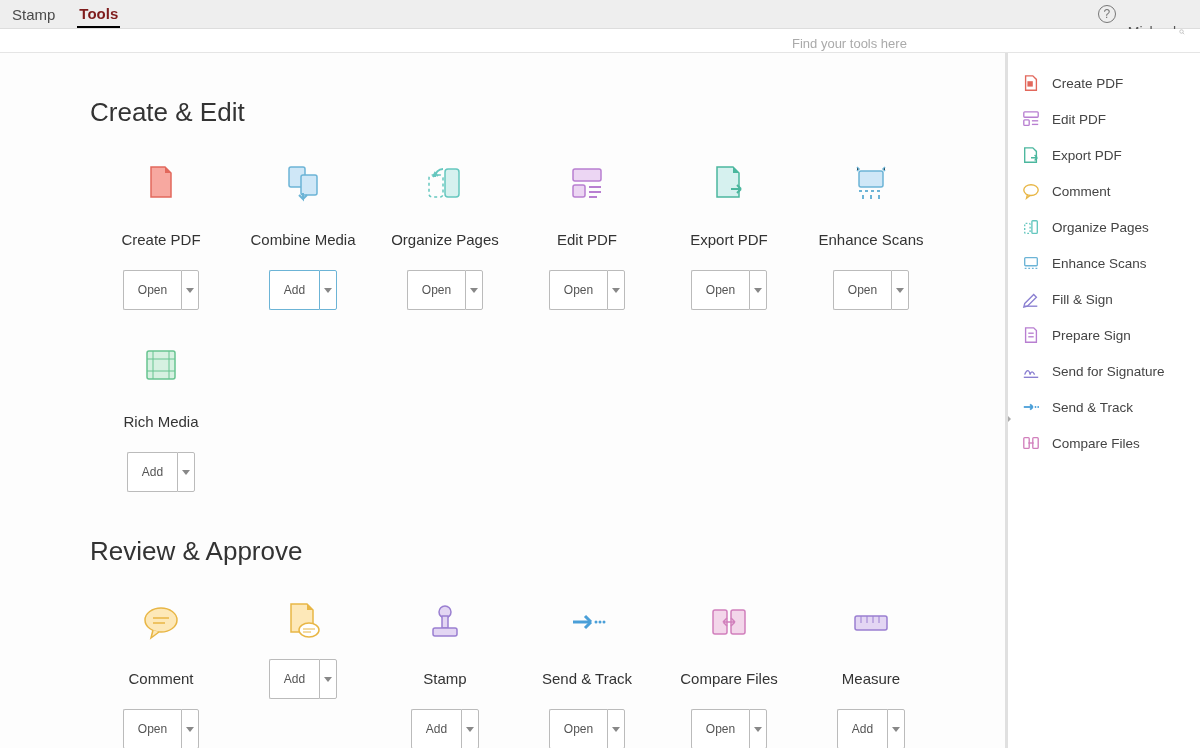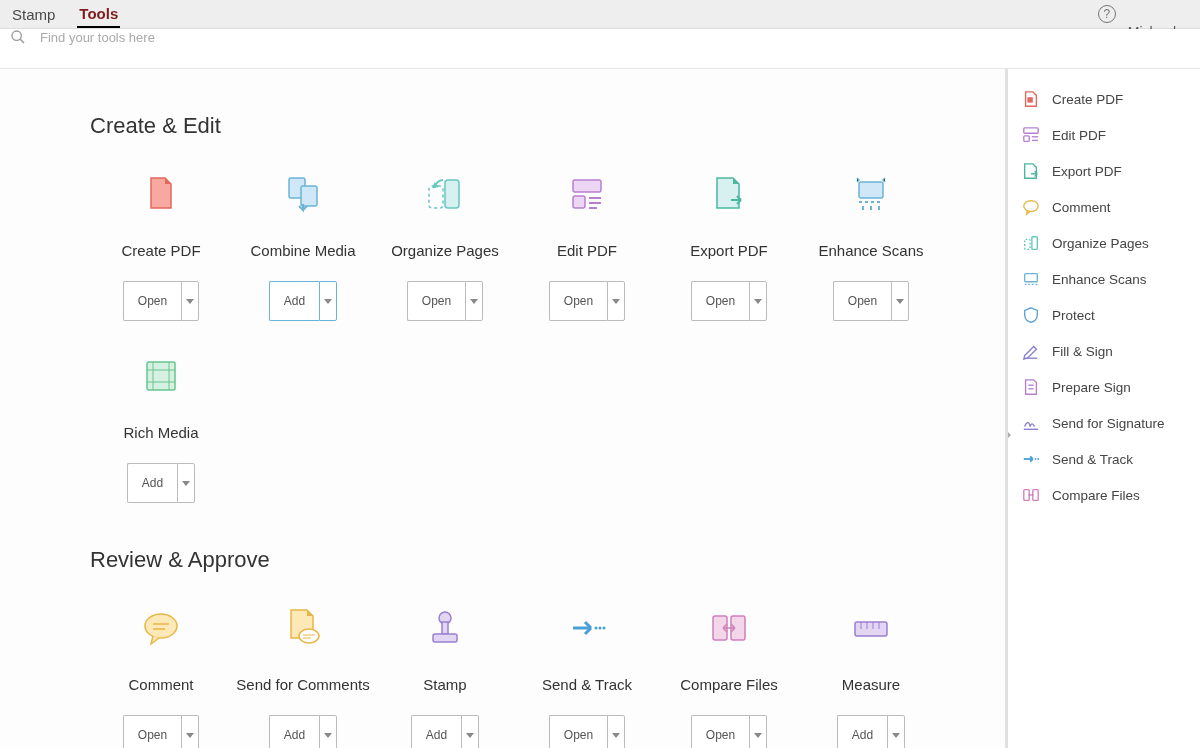--- a/index.html
+++ b/index.html
@@ -49,26 +49,27 @@
     width:18px;height:18px;border:1.5px solid #777;border-radius:50%;
     display:flex;align-items:center;justify-content:center;color:#777;font-size:12px;
     cursor:pointer;
   }
   .user { color:#555; font-size:14px; cursor:pointer; display:flex; align-items:center; gap:6px;margin-top:36px;}
   .caret-down {
     width:0;height:0;border-left:4px solid transparent;border-right:4px solid transparent;border-top:5px solid #888;
   }
   
   .searchbar {
-    height: 40px;
+    height: 24px;
     border-bottom: 1px solid #e5e5e5;
     display:flex;
-    align-items:flex-start;
+    align-items:flex-end;
     padding: 0 10px;
     background:#fff;
+    flex-direction:column;
   }
   .search-icon {
     width:16px;height:16px;color:#888;
   }
   .search-input {
     border:none;outline:none;
     margin-left:12px;
     font-size:13px;
     color:#555;
     width:400px;
@@ -83,21 +84,21 @@
   }
   .main {
     flex:1;
     overflow-y:auto;
     padding: 0 0 40px 90px;
     position:relative;
   }
   .main::-webkit-scrollbar{width:10px;background:#f0f0f0;}
   .main::-webkit-scrollbar-thumb{background:#c7c7c7;border-radius:5px;}
   .section-title {
-    font-size:22px;
+    font-size:26px;
     color:#333;
     margin: 44px 0 30px 0;
     font-weight:400;
   }
   .grid {
     display:grid;
     grid-template-columns: repeat(6, 142px);
     gap: 10px 0;
     row-gap: 30px;
   }
@@ -355,21 +356,20 @@
       <div class="tool">
         <div class="tool-icon">
           <svg width="44" height="44" viewBox="0 0 44 44">
               <path d="M10 4 h16 l6 6 v22 h-22 z" fill="#fde8b8" stroke="#e8b645" stroke-width="1.5"></path>
               <path d="M26 4 v6 h6" fill="#e8b645"></path>
               <ellipse cx="28" cy="30" rx="10" ry="7" fill="#fff" stroke="#e8b645" stroke-width="1.5"></ellipse>
               <line x1="22" y1="29" x2="34" y2="29" stroke="#e8b645"></line>
               <line x1="22" y1="32" x2="30" y2="32" stroke="#e8b645"></line>
             </svg>
         </div>
-        <div class="tool-label">Send for Comments</div>
         <div class="tool-action">
           <button class="action-btn">Add</button>
           <div class="action-dd">
               <span class="caret-down"></span>
             </div>
         </div>
       </div>
 
       <div class="tool">
         <div class="tool-icon">
@@ -491,26 +491,20 @@
     </div>
     <div class="side-item">
       <svg class="sicon" viewBox="0 0 20 20">
           <rect x="3" y="4" width="14" height="9" rx="1" fill="none" stroke="#6cb4d6" stroke-width="1.5"></rect>
           <line x1="3" y1="16" x2="17" y2="16" stroke="#6cb4d6" stroke-width="1.5" stroke-dasharray="2 2"></line>
         </svg>
       <span>Enhance Scans</span>
     </div>
     <div class="side-item">
       <svg class="sicon" viewBox="0 0 20 20">
-          <path d="M10 2 l7 3 v5 c0 5 -4 8 -7 8 c-3 0 -7 -3 -7 -8 v-5 z" fill="none" stroke="#5aa0d8" stroke-width="1.5"></path>
-        </svg>
-      <span>Protect</span>
-    </div>
-    <div class="side-item">
-      <svg class="sicon" viewBox="0 0 20 20">
           <path d="M3 15 l10-10 l3 3 l-10 10 l-4 1 z" fill="none" stroke="#8a7fd1" stroke-width="1.5"></path>
           <line x1="3" y1="18" x2="17" y2="18" stroke="#8a7fd1" stroke-width="1.5"></line>
         </svg>
       <span>Fill &amp; Sign</span>
     </div>
     <div class="side-item">
       <svg class="sicon" viewBox="0 0 20 20">
           <path d="M4 2 h9 l3 3 v13 h-12 z" fill="none" stroke="#b87fd1" stroke-width="1.5"></path>
           <line x1="7" y1="8" x2="13" y2="8" stroke="#b87fd1" stroke-width="1.5"></line>
           <line x1="7" y1="12" x2="13" y2="12" stroke="#b87fd1" stroke-width="1.5"></line>

